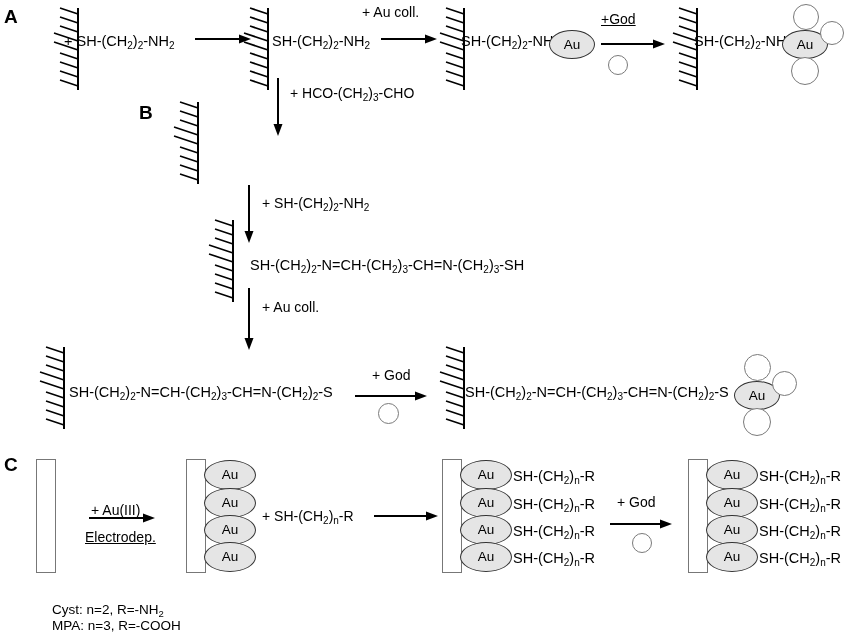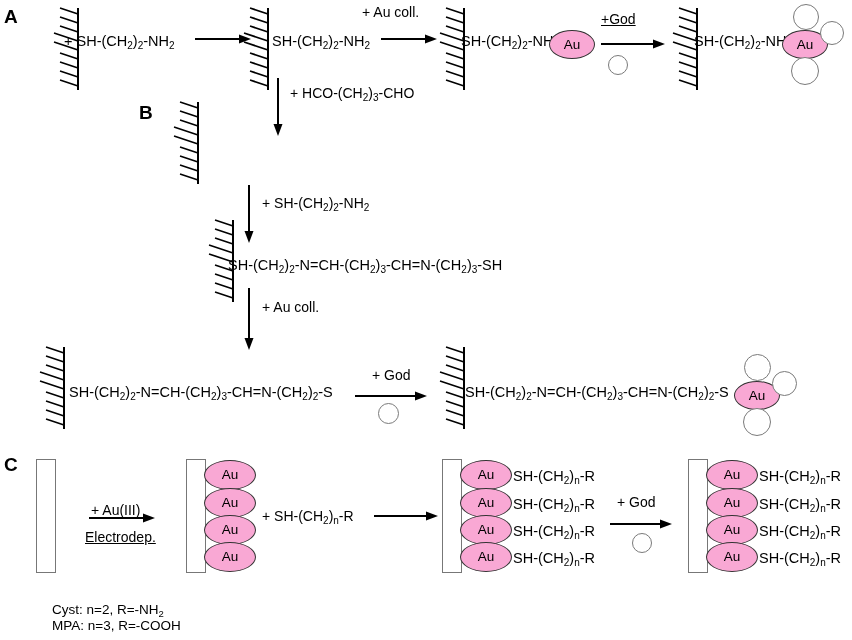--- a/index.html
+++ b/index.html
@@ -72,21 +72,21 @@
     box-sizing: border-box;
     background: #ffffff;
     border: 1.6px solid #777777;
   }
 
   
   .au-ell {
     box-sizing: border-box;
     border: 1.6px solid #333333;
     border-radius: 50%;
-    background: #f9a8d4;
+    background: #e5e5e5;
     font-size: 13.5px;
     line-height: 1;
     display: flex;
     align-items: center;
     justify-content: center;
   }
   
   .particle {
     box-sizing: border-box;
     border: 1.7px solid #7a7a7a;
@@ -248,21 +248,21 @@
       <line x1="32" y1="17" x2="14" y2="11" stroke="#000" stroke-width="1.7"></line>
       <line x1="32" y1="26" x2="14" y2="20" stroke="#000" stroke-width="1.7"></line>
       <line x1="32" y1="35" x2="8" y2="27" stroke="#000" stroke-width="1.7"></line>
       <line x1="32" y1="44" x2="8" y2="36" stroke="#000" stroke-width="1.7"></line>
       <line x1="32" y1="53" x2="14" y2="47" stroke="#000" stroke-width="1.7"></line>
       <line x1="32" y1="62" x2="14" y2="56" stroke="#000" stroke-width="1.7"></line>
       <line x1="32" y1="71" x2="14" y2="65" stroke="#000" stroke-width="1.7"></line>
       <line x1="32" y1="80" x2="14" y2="74" stroke="#000" stroke-width="1.7"></line>
     </svg>
   </div>
-  <div class="abs formula" style="left:228px; top:258px;">SH-(CH<sub>2</sub>)<sub>2</sub>-N=CH-(CH<sub>2</sub>)<sub>3</sub>-CH=N-(CH<sub>2</sub>)<sub>3</sub>-SH</div>
+  <div class="abs formula" style="left:250px; top:258px;">SH-(CH<sub>2</sub>)<sub>2</sub>-N=CH-(CH<sub>2</sub>)<sub>3</sub>-CH=N-(CH<sub>2</sub>)<sub>3</sub>-SH</div>
 
   <div class="abs" style="left:243px; top:288px;">
     <svg class="arrow" width="12" height="62" viewBox="0 0 12 62">
       <line x1="6" y1="0" x2="6" y2="53" stroke="#000" stroke-width="2"></line>
       <polygon points="6,62 1.5,50 10.5,50" fill="#000"></polygon>
     </svg>
   </div>
   <div class="abs label" style="left:262px; top:300px;">+ Au coll.</div>
 
   <div class="abs" style="left:32px; top:345px;">

